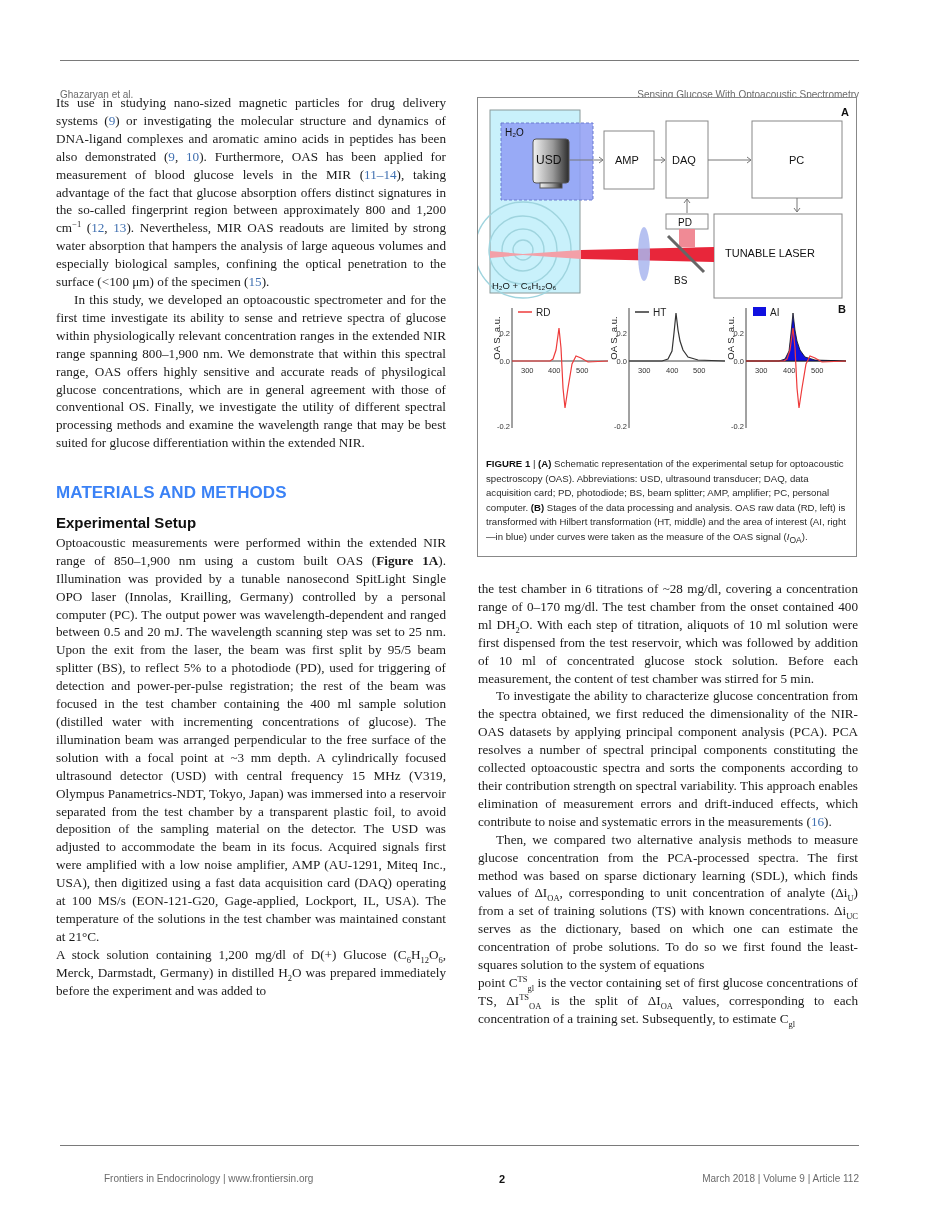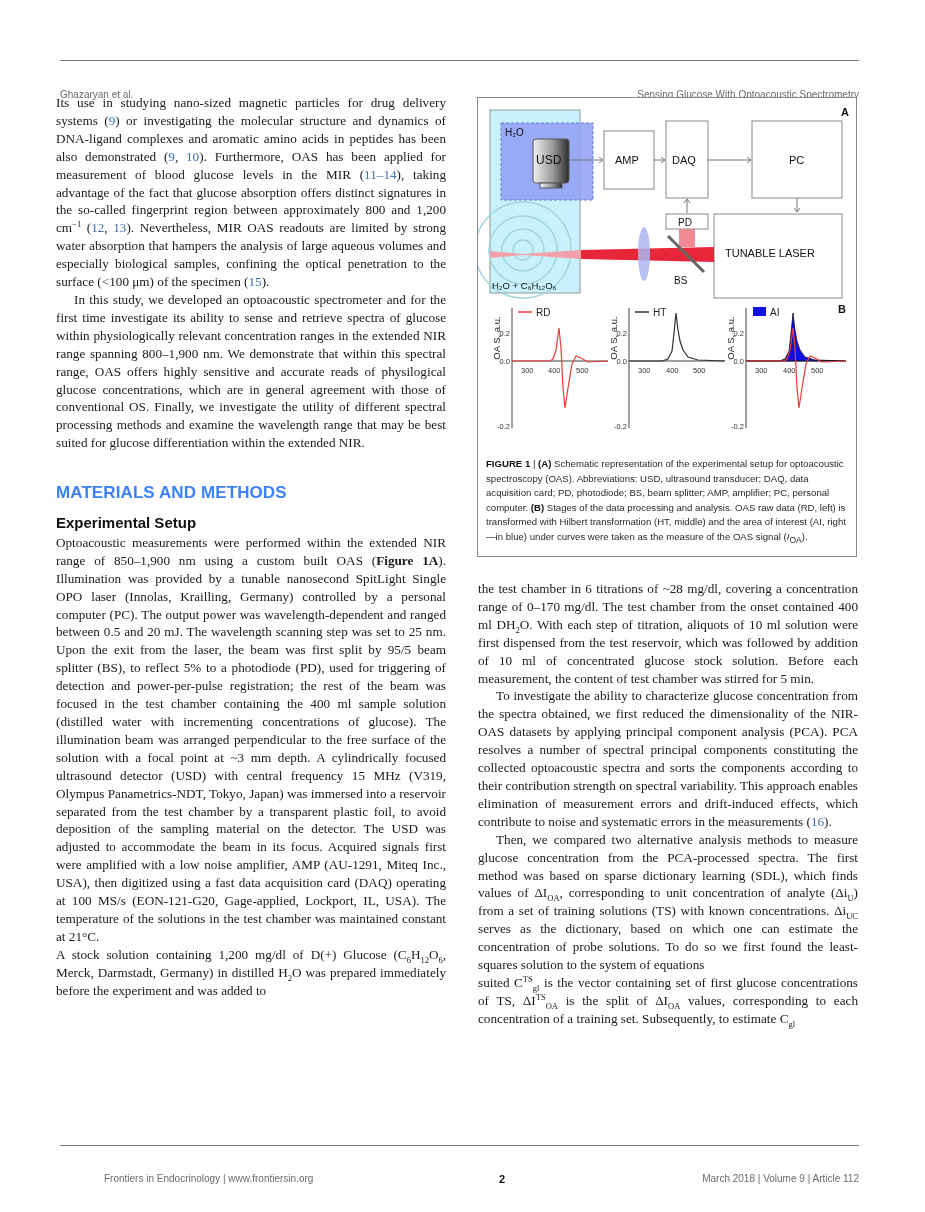--- a/index.html
+++ b/index.html
@@ -170,19 +170,19 @@
     <b>FIGURE 1</b><span> | </span><b>(A)</b><span> Schematic representation of the experimental setup for optoacoustic spectroscopy (OAS). Abbreviations: USD, ultrasound transducer; DAQ, data acquisition card; PD, photodiode; BS, beam splitter; AMP, amplifier; PC, personal computer. </span><b>(B)</b><span> Stages of the data processing and analysis. OAS raw data (RD, left) is transformed with Hilbert transformation (HT, middle) and the area of interest (AI, right—in blue) under curves were taken as the measure of the OAS signal (</span><i>I</i><sub>OA</sub><span>).</span>
   </div>
 </div>
 
 <div class="col right">
   <p><span>the test chamber in 6 titrations of ~28 mg/dl, covering a concentration range of 0–170 mg/dl. The test chamber from the onset contained 400 ml DH</span><sub>2</sub><span>O. With each step of titration, aliquots of 10 ml solution were first dispensed from the test reservoir, which was followed by addition of 10 ml of concentrated glucose stock solution. Before each measurement, the content of test chamber was stirred for 5 min.</span></p>
   <p class="indent"><span>To investigate the ability to characterize glucose concentration from the spectra obtained, we first reduced the dimensionality of the NIR-OAS datasets by applying principal component analysis (PCA). PCA resolves a number of spectral principal components constituting the collected optoacoustic spectra and sorts the components according to their contribution strength on spectral variability. This approach enables elimination of measurement errors and drift-induced effects, which contribute to noise and systematic errors in the measurements (</span><a class="ref">16</a><span>).</span></p>
   <p class="indent"><span>Then, we compared two alternative analysis methods to measure glucose concentration from the PCA-processed spectra. The first method was based on sparse dictionary learning (SDL), which finds values of ΔI</span><sub>OA</sub><span>, corresponding to unit concentration of analyte (Δi</span><sub>U</sub><span>) from a set of training solutions (TS) with known concentrations. Δi</span><sub>UC</sub><span> serves as the dictionary, based on which one can estimate the concentration of probe solutions. To do so we first found the least-squares solution to the system of equations</span></p>
 
 
-  <p><span>suited C</span><sup>TS</sup><sub>gl</sub><span> is the vector containing set of first glucose concentrations of TS, ΔI</span><sup>TS</sup><sub>OA</sub><span> is the split of ΔI</span><sub>OA</sub><span> values, corresponding to each concentration of a training set. Subsequently, to estimate C</span><sub>gl</sub></p>
+  <p><span>point C</span><sup>TS</sup><sub>gl</sub><span> is the vector containing set of first glucose concentrations of TS, ΔI</span><sup>TS</sup><sub>OA</sub><span> is the split of ΔI</span><sub>OA</sub><span> values, corresponding to each concentration of a training set. Subsequently, to estimate C</span><sub>gl</sub></p>
 </div>
 
 <div class="rule-bottom"></div>
 <div class="foot left"><span>Frontiers in Endocrinology</span> <span>|</span> <a>www.frontiersin.org</a></div>
 <div class="foot center">2</div>
 <div class="foot right"><span>March 2018</span> <span>|</span> <span>Volume 9</span> <span>|</span> <span>Article 112</span></div>
 
 </body></html>

